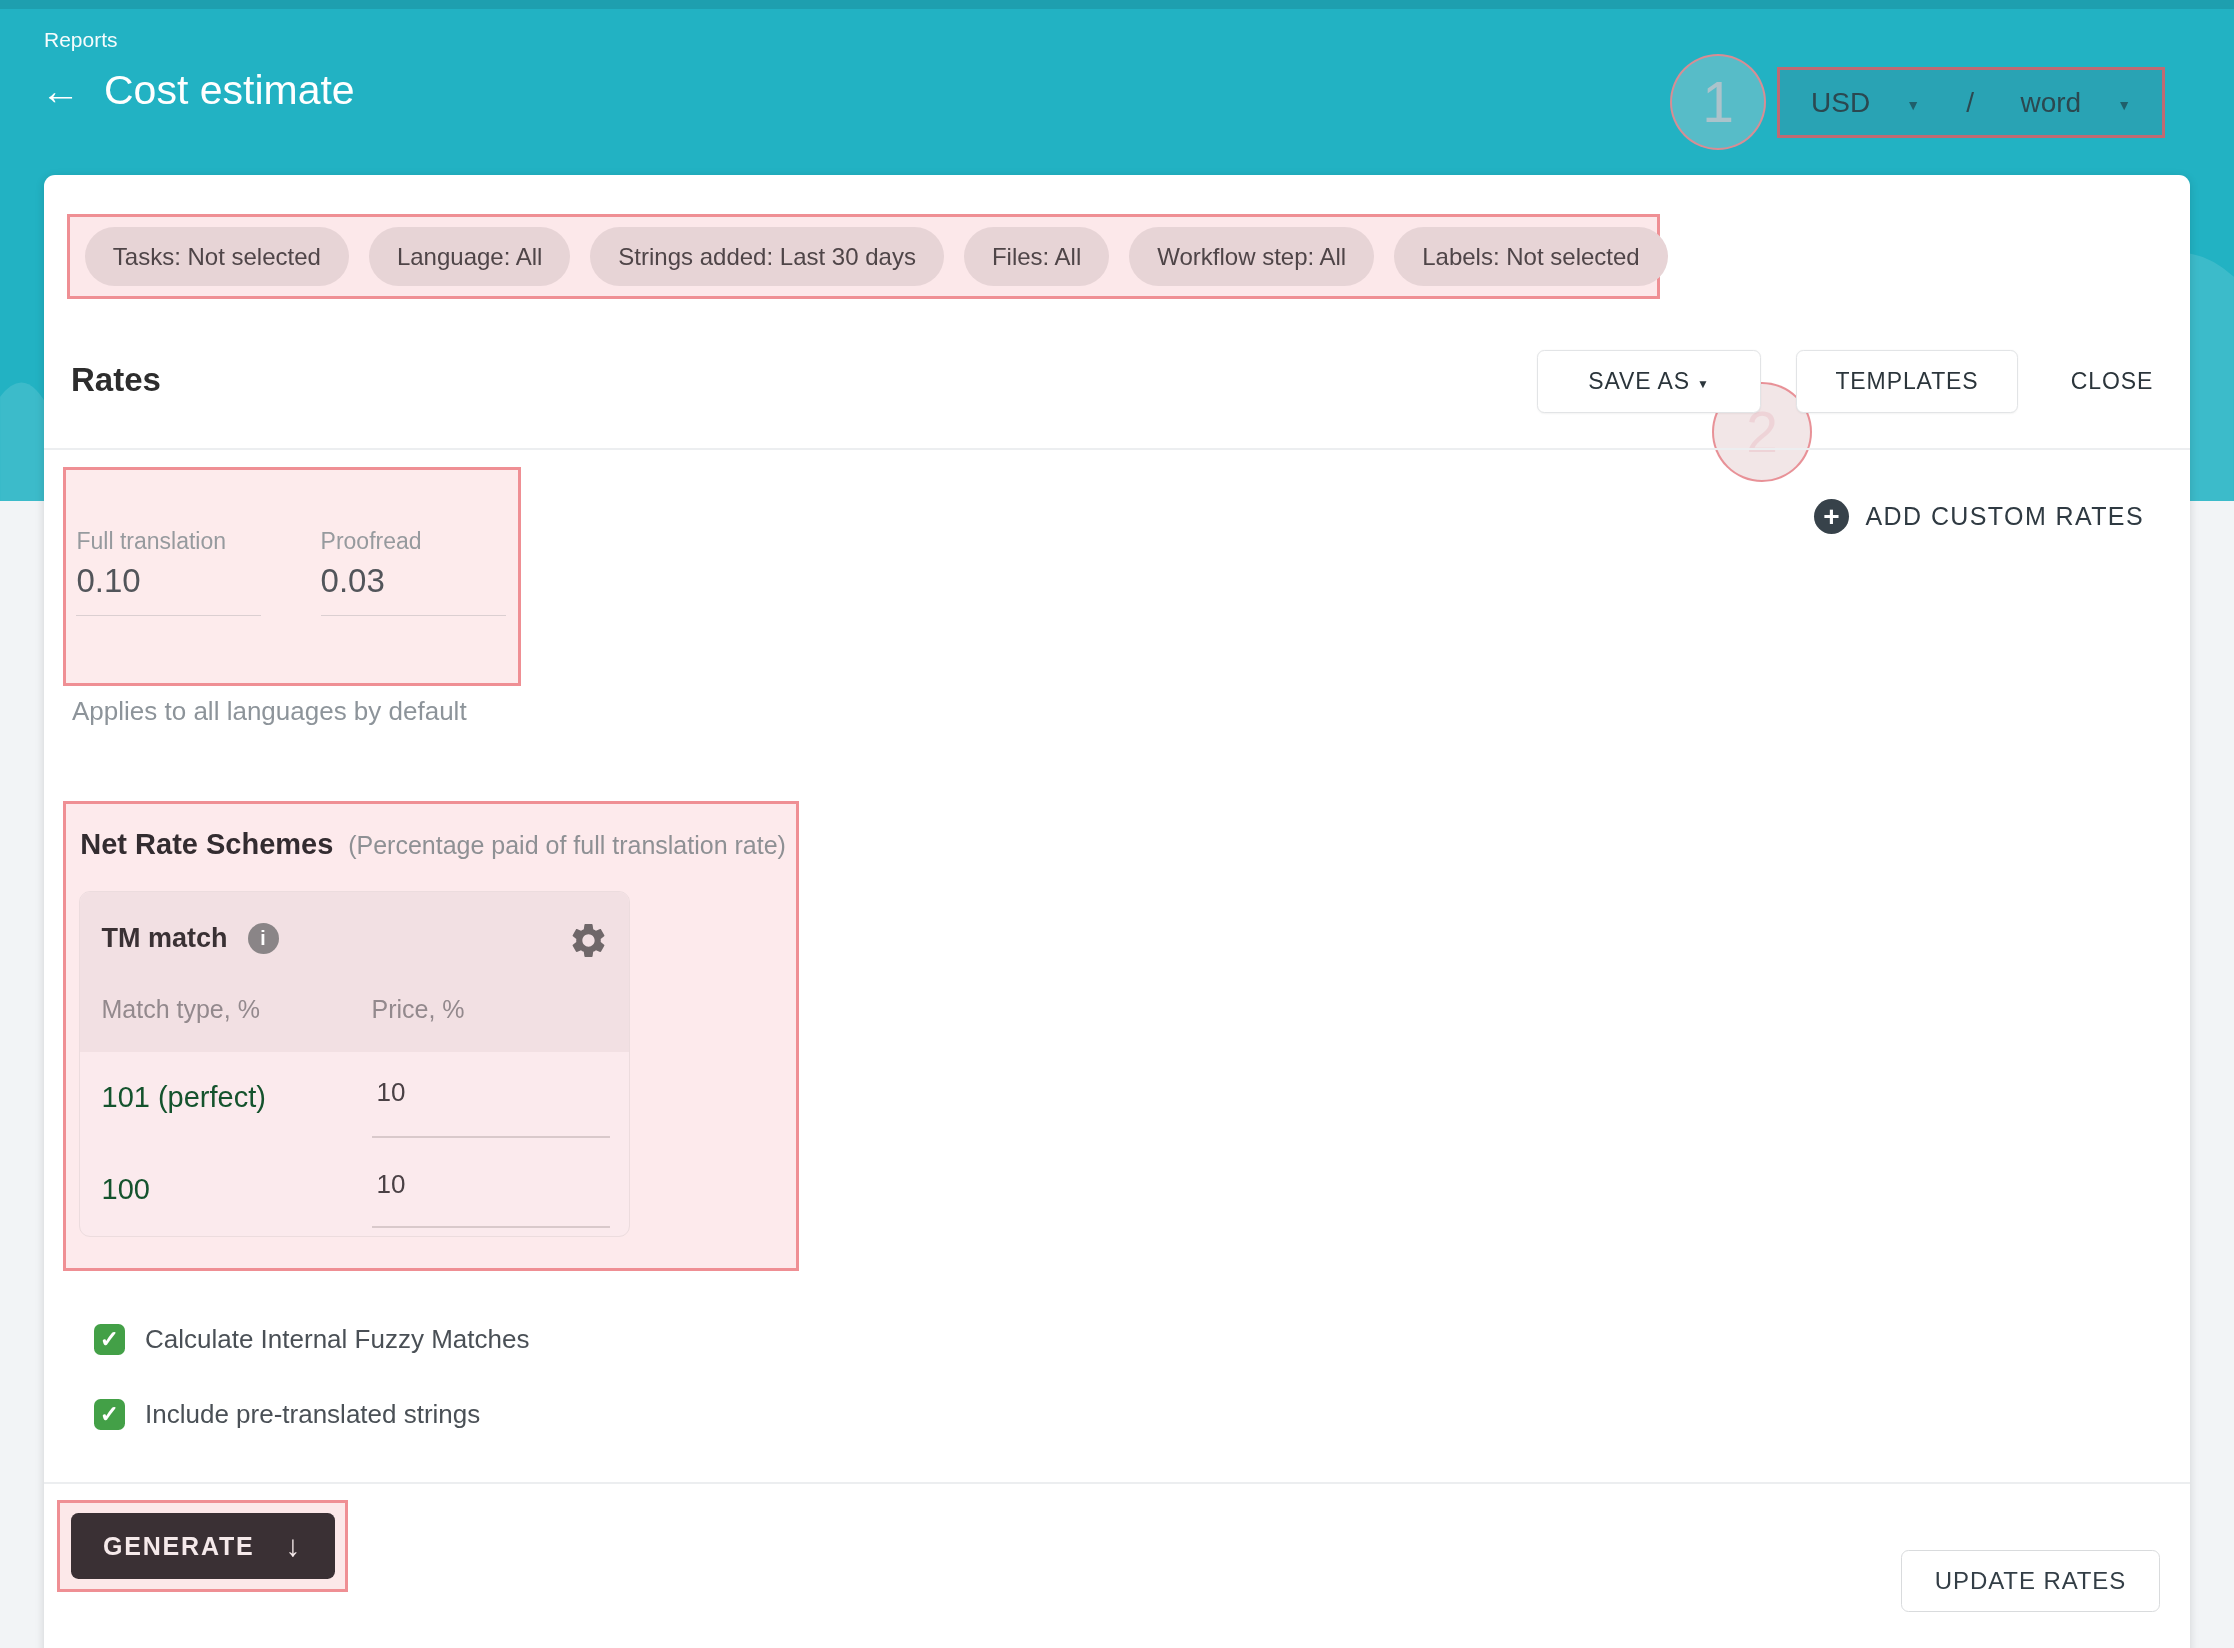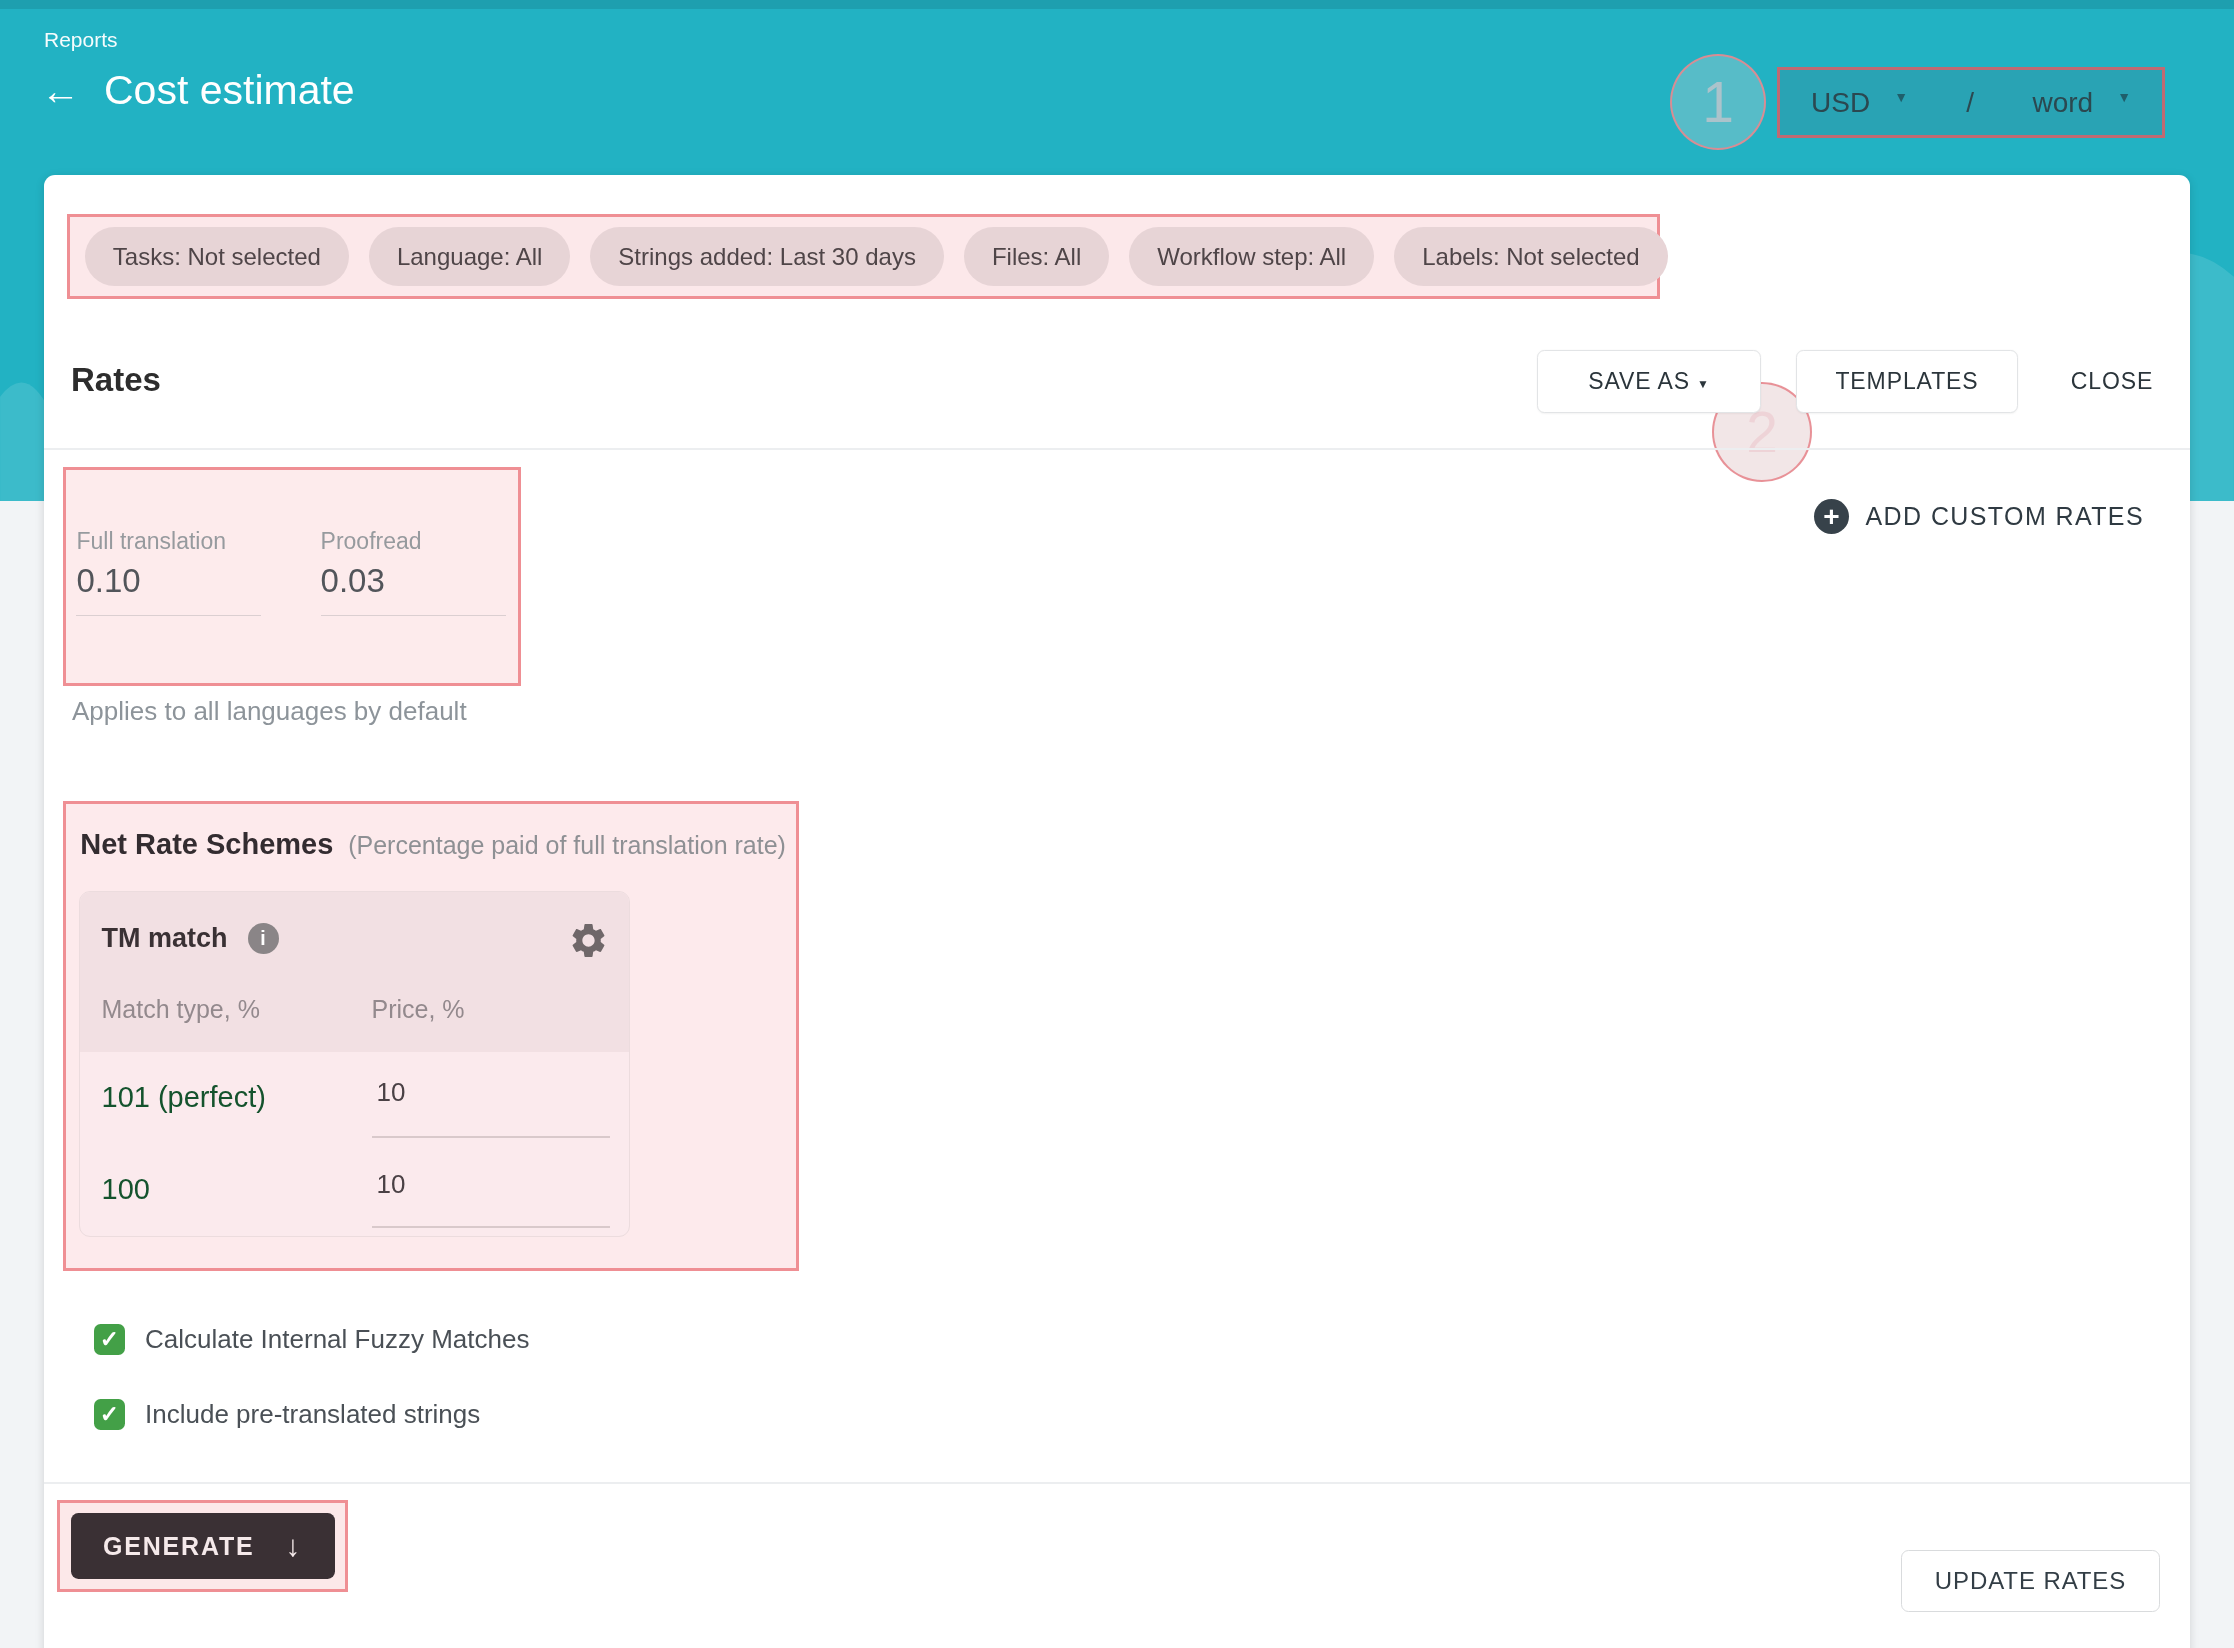--- a/index.html
+++ b/index.html
@@ -16,21 +16,21 @@
   .breadcrumb{position:absolute;left:44px;top:28px;font-size:21px;color:rgba(255,255,255,0.96);}
   .title-row{position:absolute;left:41px;top:68px;display:flex;align-items:center;gap:24px;color:#fff;}
   .back-arrow{font-size:39px;line-height:1;cursor:pointer;}
   .page-title{font-size:41px;line-height:1.1;}
   
   .unit-ann-box{
     position:absolute;left:1777px;top:67px;width:388px;height:71px;
     border:3.7px solid #c06a72;background:rgba(110,35,45,0.10);
     display:flex;align-items:center;padding:0 31px;color:#2b4850;
   }
-  .unit-ann-box .sel{display:flex;align-items:flex-start;gap:24px;font-size:28px;cursor:pointer;}
+  .unit-ann-box .sel{display:flex;align-items:center;gap:36px;font-size:28px;cursor:pointer;}
   .unit-ann-box .caret{font-size:14px;color:#1f5f6b;transform:translateY(1.8px);}
   .unit-ann-box .slash{flex:1;text-align:center;font-size:28px;}
   .ann-circle{
     position:absolute;border-radius:50%;border:2.8px solid rgba(231,135,142,0.9);
     background:rgba(232,222,222,0.55);display:flex;align-items:center;justify-content:center;
     font-size:57px;color:rgba(238,190,197,0.85);
   }
   .ann-circle.c1{left:1670px;top:54px;width:96px;height:96px;background:rgba(225,215,215,0.28);color:rgba(240,200,205,0.55);}
   .ann-circle.c2{left:1668px;top:207px;width:100px;height:100px;background:#f2e6e7;color:#eed3d7;}
   .ann-circle.c3{left:522px;top:689px;width:96px;height:96px;background:#f0ebeb;color:#f3c9cd;}

